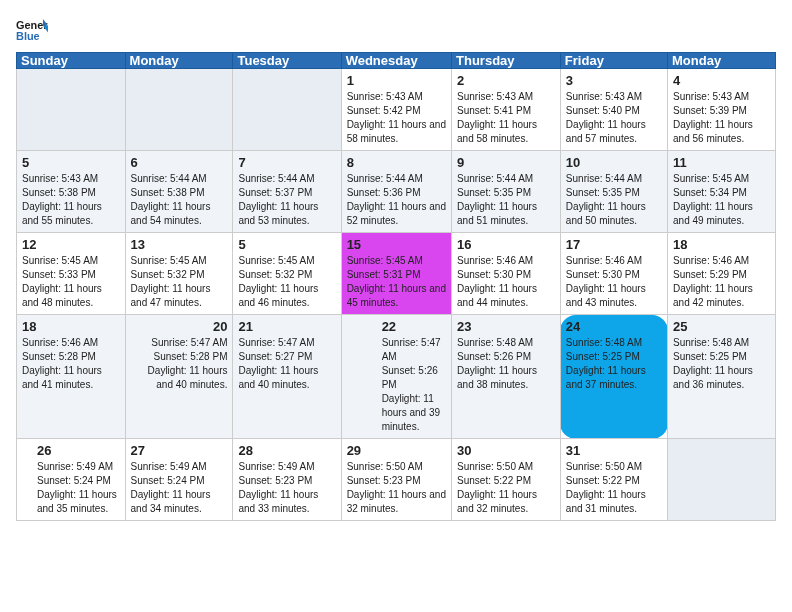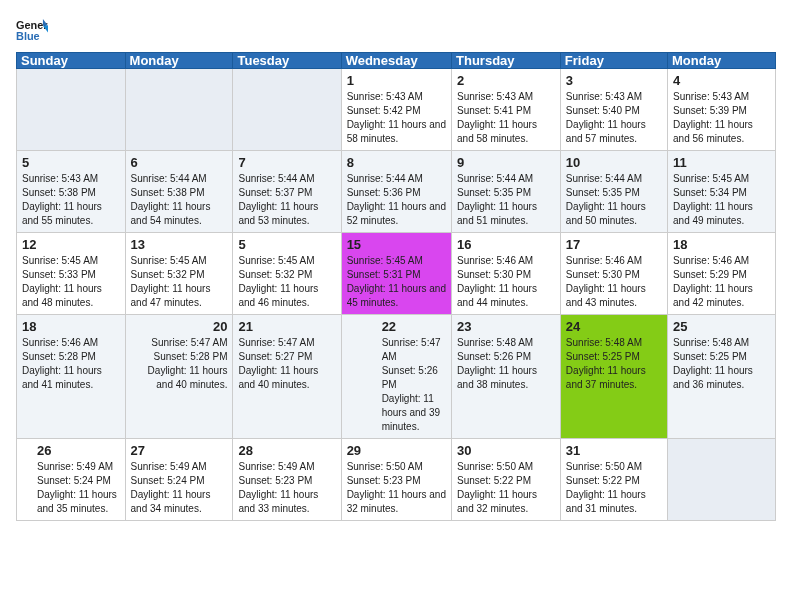--- a/index.html
+++ b/index.html
@@ -254,21 +254,21 @@
           <div class="day-info" style="white-space: pre-line;">Sunrise: 5:47 AM
 Sunset: 5:26 PM
 Daylight: 11 hours and 39 minutes.</div>
         </td>
         <td style="background: rgb(240, 244, 248);">
           <span class="day-num">23</span>
           <div class="day-info" style="white-space: pre-line;">Sunrise: 5:48 AM
 Sunset: 5:26 PM
 Daylight: 11 hours and 38 minutes.</div>
         </td>
-        <td style="background: #84cc16;">
+        <td style="background: #0ea5e9; border-radius: 16px;">
           <span class="day-num">24</span>
           <div class="day-info" style="white-space: pre-line;">Sunrise: 5:48 AM
 Sunset: 5:25 PM
 Daylight: 11 hours and 37 minutes.</div>
         </td>
         <td style="background: rgb(240, 244, 248);">
           <span class="day-num">25</span>
           <div class="day-info" style="white-space: pre-line;">Sunrise: 5:48 AM
 Sunset: 5:25 PM
 Daylight: 11 hours and 36 minutes.</div>

